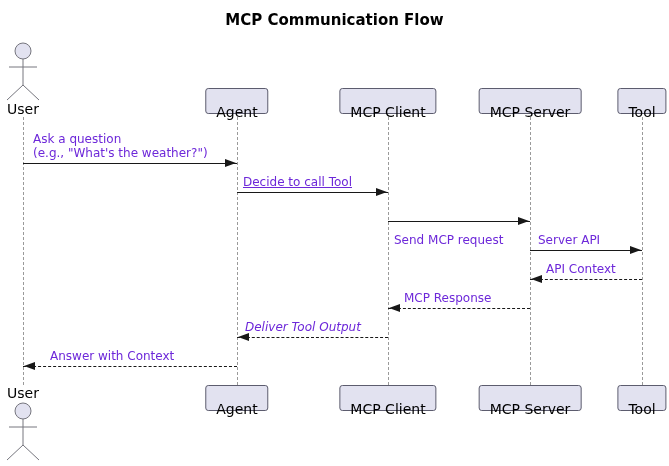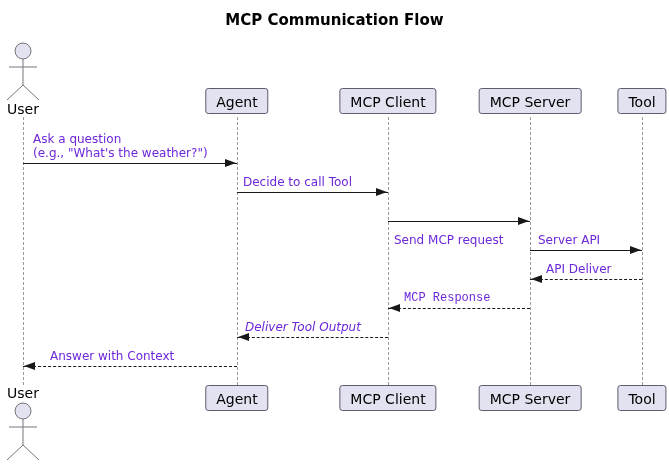--- a/index.html
+++ b/index.html
@@ -30,21 +30,21 @@
     position: absolute;
     width: 0;
     border-left: 1px dashed #9a9a9a;
     top: 117px;
     height: 268px;
   }
   .pbox {
     position: absolute;
     height: 26px;
     line-height: 26px;
-    padding: 0 10px;
+    padding: 10px 10px;
     background: #e2e2f0;
     border: 1px solid #5c5c6e;
     border-radius: 3px;
     font-size: 14px;
     color: #000000;
     white-space: nowrap;
     transform: translateX(-50%);
     text-align: center;
     box-sizing: border-box;
   }
@@ -127,45 +127,45 @@
   <div>
     <div class="msg-label" style="left:33px; top:132px;">
       <span>Ask a question</span><br>
       <span>(e.g., "What's the weather?")</span>
     </div>
     <div class="msg-line solid" style="left:23px; top:163px; width:214px;"></div>
     <div class="head right" style="left:225px; top:159px;"></div>
   </div>
 
   <div>
-    <div class="msg-label" style="left:243px; top:175px;">Decide to call Tool</div>
+    <div class="msg-label" style="left:243px; top:175px;text-decoration:underline;">Decide to call Tool</div>
     <div class="msg-line solid" style="left:237px; top:192px; width:151px;"></div>
     <div class="head right" style="left:376px; top:188px;"></div>
   </div>
 
   <div>
     <div class="msg-label" style="left:394px; top:204px;margin-top:29px;">Send MCP request</div>
     <div class="msg-line solid" style="left:388px; top:221px; width:142px;"></div>
     <div class="head right" style="left:518px; top:217px;"></div>
   </div>
 
   <div>
     <div class="msg-label" style="left:538px; top:233px;">Server API</div>
     <div class="msg-line solid" style="left:530px; top:250px; width:112px;"></div>
     <div class="head right" style="left:630px; top:246px;"></div>
   </div>
 
   <div>
-    <div class="msg-label" style="left:546px; top:262px;">API Deliver</div>
+    <div class="msg-label" style="left:546px; top:262px;">API Context</div>
     <div class="msg-line dashed" style="left:530px; top:279px; width:112px;"></div>
     <div class="head left" style="left:531px; top:275px;"></div>
   </div>
 
   <div>
-    <div class="msg-label" style="left:404px; top:291px;font-family:Liberation Mono, monospace;">MCP Response</div>
+    <div class="msg-label" style="left:404px; top:291px;">MCP Response</div>
     <div class="msg-line dashed" style="left:388px; top:308px; width:142px;"></div>
     <div class="head left" style="left:389px; top:304px;"></div>
   </div>
 
   <div>
     <div class="msg-label" style="left:245px; top:320px;font-style:italic;">Deliver Tool Output</div>
     <div class="msg-line dashed" style="left:237px; top:337px; width:151px;"></div>
     <div class="head left" style="left:238px; top:333px;"></div>
   </div>
 

